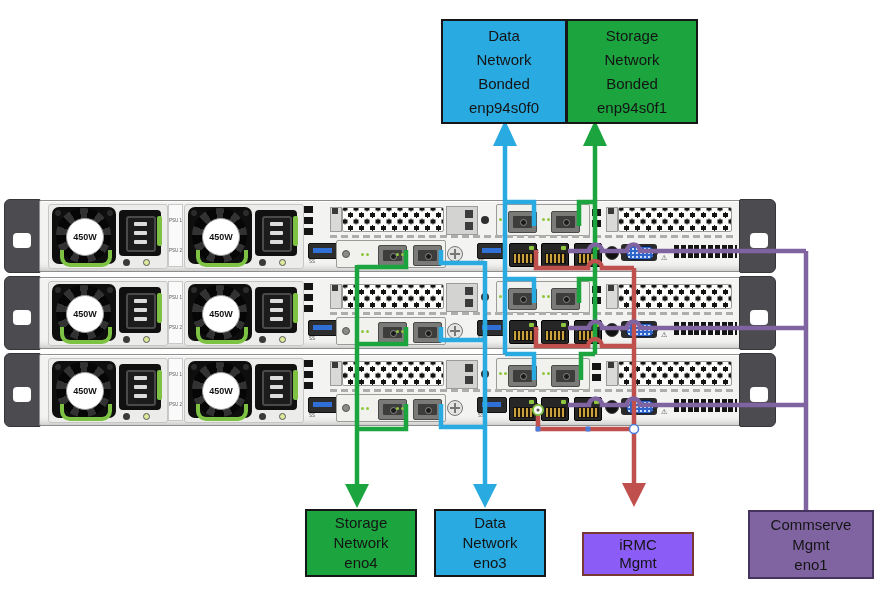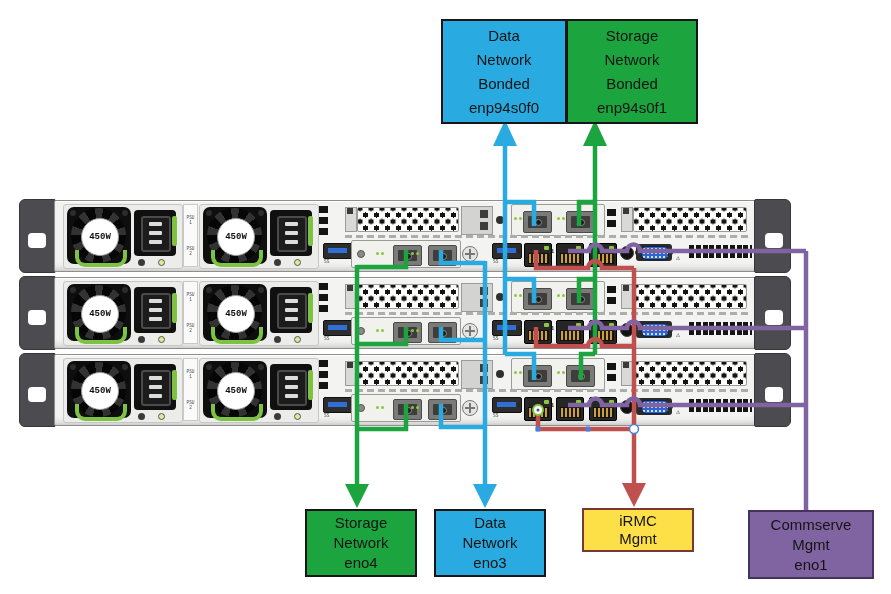--- a/index.html
+++ b/index.html
@@ -6,21 +6,21 @@
   .canvas{position:relative;width:891px;height:594px;background:#fff;overflow:hidden;
           font-family:"Liberation Sans",sans-serif;}
   .cables{position:absolute;left:0;top:0;z-index:2;pointer-events:none;}
   .netbox{position:absolute;z-index:3;border:2px solid #161616;display:flex;align-items:center;
           justify-content:center;text-align:center;white-space:pre-line;color:#141414;
           font-size:15px;}
   .nb-top{line-height:24px;}
   .nb-b3{line-height:20px;}
   .nb-b2{line-height:18px;}
   .rack{position:absolute;left:0;top:0;width:891px;height:594px;z-index:1;}
-  .server{position:absolute;left:19px;width:770px;height:72px;font-family:Liberation Mono, monospace;}
+  .server{position:absolute;left:4px;width:770px;height:72px;}
   .server:nth-child(1){top:199px}.server:nth-child(2){top:276px}.server:nth-child(3){top:353px}
   .ear{position:absolute;top:0;width:35px;height:72px;background:#4b4b50;border:1px solid #36363a;}
   .ear.left{left:0;border-radius:6px 2px 2px 6px;}
   .ear.right{left:735px;border-radius:2px 6px 6px 2px;}
   .ear .slot{position:absolute;left:8px;top:33px;width:18px;height:15px;background:#fff;border-radius:4px;}
   .ear.right .slot{left:10px;}
   .body{position:absolute;left:35px;top:1px;width:700px;height:70px;background:#f3f3f1;
         border:1px solid #8e8e8e;border-radius:2px;
         box-shadow:inset 0 1px 0 #fff, inset 0 -7px 9px -7px rgba(0,0,0,.3);}
   .psu{position:absolute;top:5px;width:118px;height:63px;background:#ececea;border:1px solid #c6c6c4;border-radius:3px;}
@@ -554,20 +554,20 @@
 enp94s0f1</div>
 
   <div class="netbox nb-b3" style="left: 305px; top: 509px; width: 108px; height: 64px; background-color: rgb(28, 164, 63); border-color: rgb(22, 22, 22);">Storage
 Network
 eno4</div>
 
   <div class="netbox nb-b3" style="left: 434px; top: 509px; width: 108px; height: 64px; background-color: rgb(41, 171, 226); border-color: rgb(22, 22, 22);">Data
 Network
 eno3</div>
 
-  <div class="netbox nb-b2" style="left: 582px; top: 508px; width: 108px; height: 40px; background-color: #fde047; border-color: rgb(122, 56, 53);">iRMC
+  <div class="netbox nb-b2" style="left: 582px; top: 532px; width: 108px; height: 40px; background-color: #8b5cf6; border-color: rgb(122, 56, 53);">iRMC
 Mgmt</div>
 
   <div class="netbox nb-b3" style="left: 748px; top: 510px; width: 122px; height: 65px; background-color: rgb(128, 100, 162); border-color: rgb(69, 50, 95);">Commserve
 Mgmt
 eno1</div>
 
 </div>
 
 </body></html>

